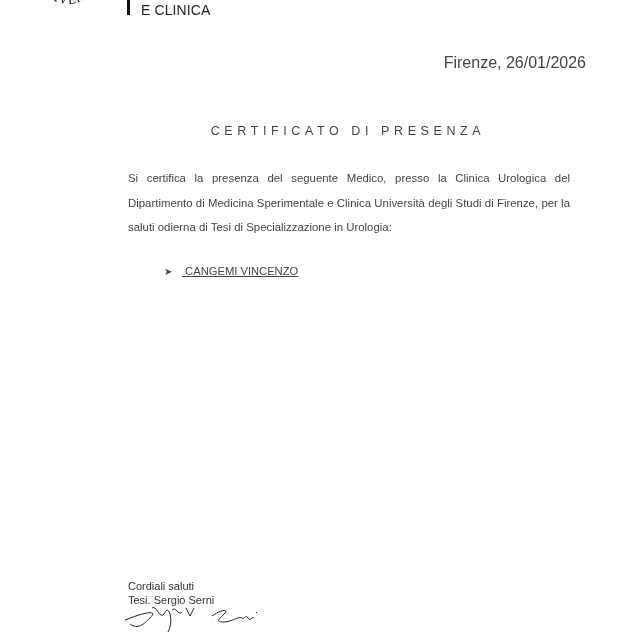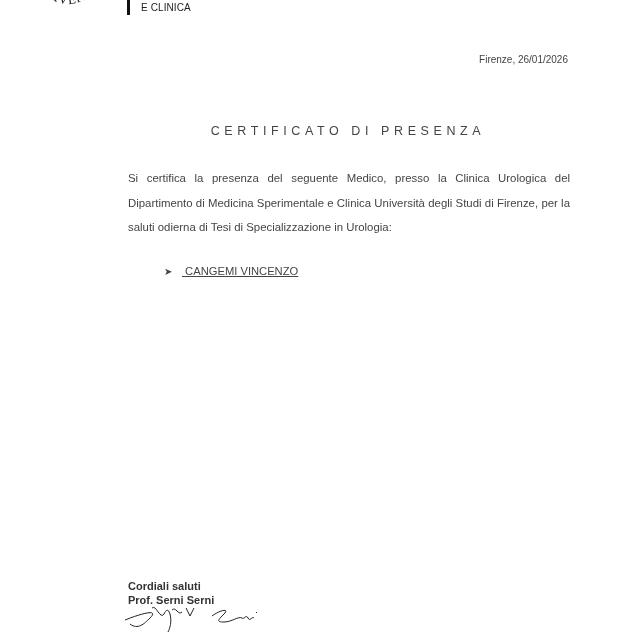--- a/index.html
+++ b/index.html
@@ -1,29 +1,29 @@
 <!DOCTYPE html>
 <html><head>
 <meta charset="utf-8">
 <style>
   html, body { margin:0; padding:0; background:#ffffff; }
   body { width:640px; height:640px; position:relative; overflow:hidden;
          font-family:"Liberation Sans", sans-serif; color:#333; }
   .seal { position:absolute; left:28px; top:-48px; width:80px; height:64px; }
   .vbar { position:absolute; left:127px; top:0; width:3px; height:15px; background:#111; }
-  .dept { position:absolute; left:141px; top:2px; font-size:10px; color:#222; letter-spacing:0.1px; }
-  .date { position:absolute; right:72px; top:54px; font-size:10px; color:#444; }
+  .dept { position:absolute; left:141px; top:2px; font-size:14px; color:#222; letter-spacing:0.1px; }
+  .date { position:absolute; right:54px; top:54px; font-size:16px; color:#444; }
   .title { position:absolute; left:0; width:696px; text-align:center; top:124px;
            font-size:12.5px; letter-spacing:4.6px; color:#444; }
   .body { position:absolute; left:128px; width:442px; top:166px; font-size:11.4px;
           line-height:24.5px; color:#444; text-align:justify; }
   .body p { margin:0; }
   .bullet { position:absolute; left:164px; top:265px; font-size:11.2px; color:#444;text-decoration:underline; }
   .bullet .arrow { display:inline-block; width:18px; font-size:10px; }
-  .closing { position:absolute; left:128px; top:579px; font-size:11px; color:#333; line-height:14px;font-weight:bold; }
+  .closing { position:absolute; left:128px; top:579px; font-size:11px; color:#333; line-height:14px; }
   .signature { position:absolute; left:120px; top:594px; width:150px; height:40px; }
 </style>
 </head>
 <body>
 
 <svg class="seal" viewBox="0 0 80 64">
   <path id="arc" d="M8,20 A32,32 0 0 0 72,20" fill="none"></path>
   <text font-family="Liberation Serif, serif" font-size="13" fill="#222" letter-spacing="1">
     <textPath href="#arc" startOffset="14%">UNIVERSITÀ</textPath>
   </text>
@@ -40,19 +40,19 @@
   <p>Si certifica la presenza del seguente Medico, presso la Clinica Urologica del Dipartimento di Medicina Sperimentale e Clinica Università degli Studi di Firenze, per la saluti odierna di Tesi di Specializzazione in Urologia:</p>
 </div>
 
 <div class="bullet">
   <span class="arrow">➤</span>
   <span>CANGEMI VINCENZO</span>
 </div>
 
 <div class="closing">
   <div>Cordiali saluti</div>
-  <div>Prof. Serni Serni</div>
+  <div>Tesi. Sergio Serni</div>
 </div>
 
 <svg class="signature" viewBox="0 0 150 40">
   <path d="M5,26 C20,20 40,14 30,24 C24,30 18,36 10,30 M32,14 C36,10 40,26 44,20 C46,16 48,14 50,20 C52,28 50,34 48,38 M52,16 C56,12 58,22 62,18 M66,14 L70,22 L74,14" fill="none" stroke="#222" stroke-width="1"></path>
   <path d="M92,22 C100,16 110,14 104,20 C98,26 96,28 104,28 C112,28 118,22 122,24 C124,26 126,20 128,24 C130,28 132,22 134,24 M136,18 L137,19" fill="none" stroke="#222" stroke-width="1"></path>
 </svg>
 
 </body></html>

